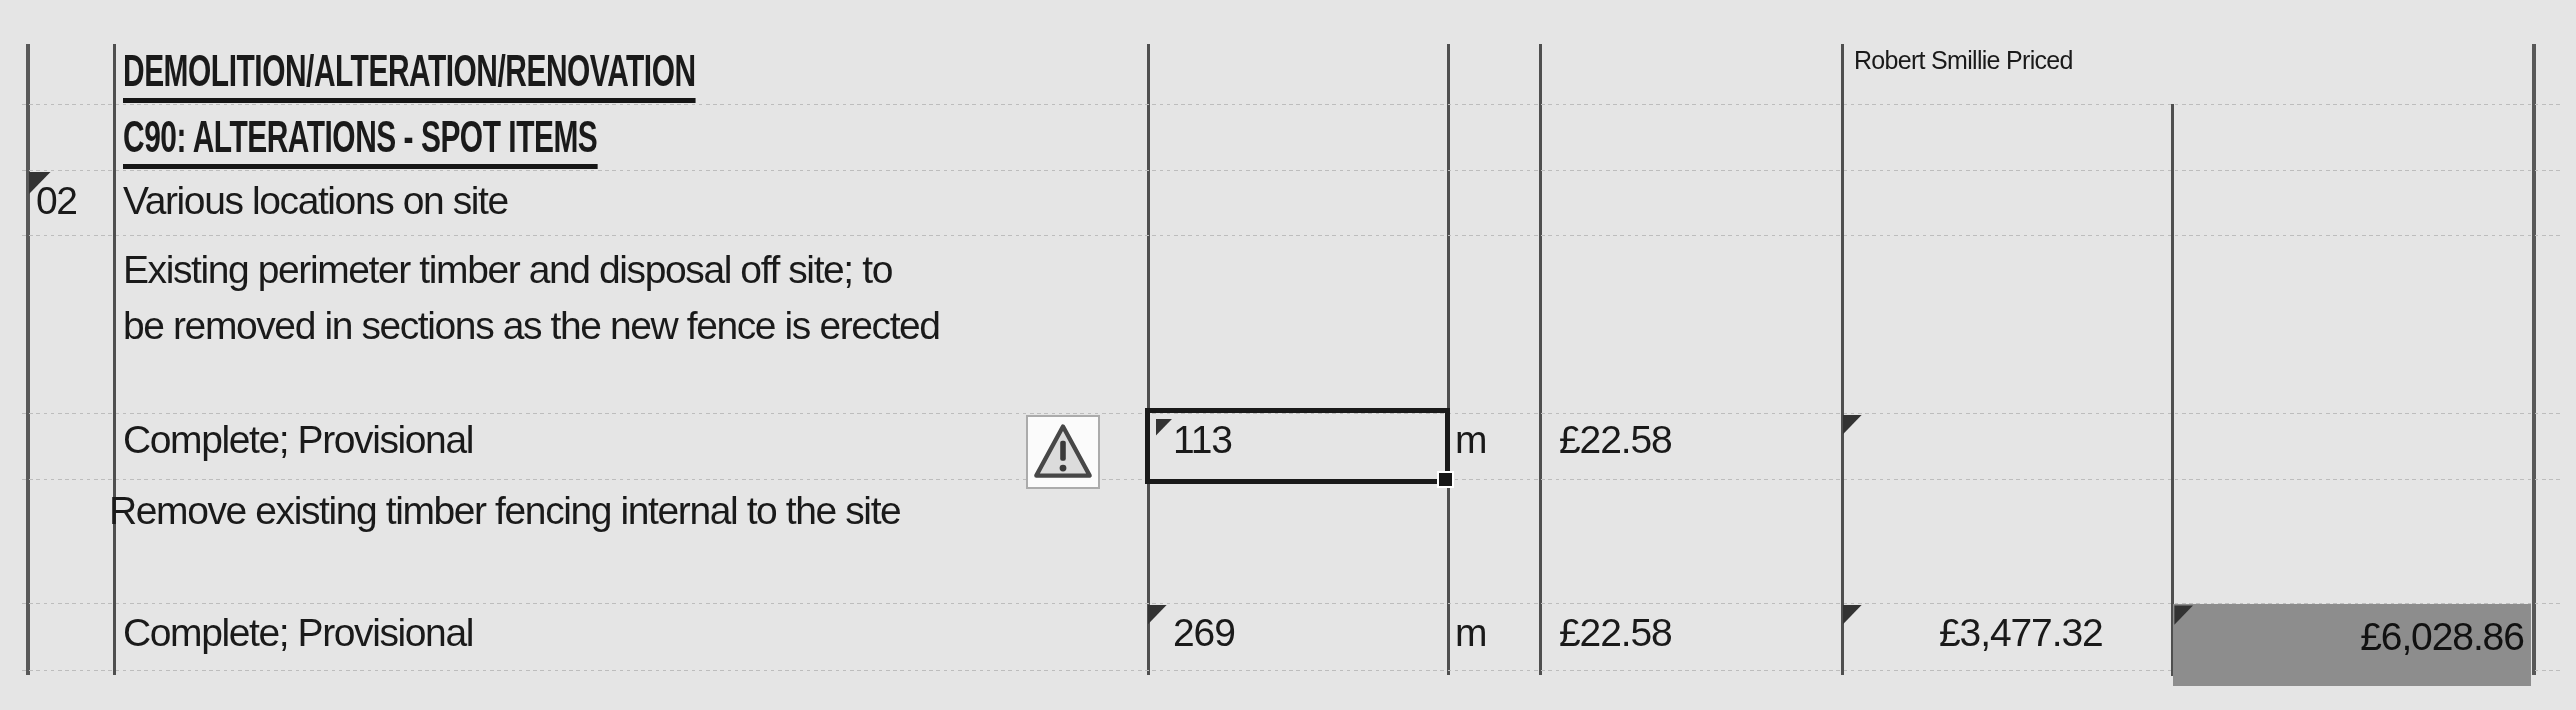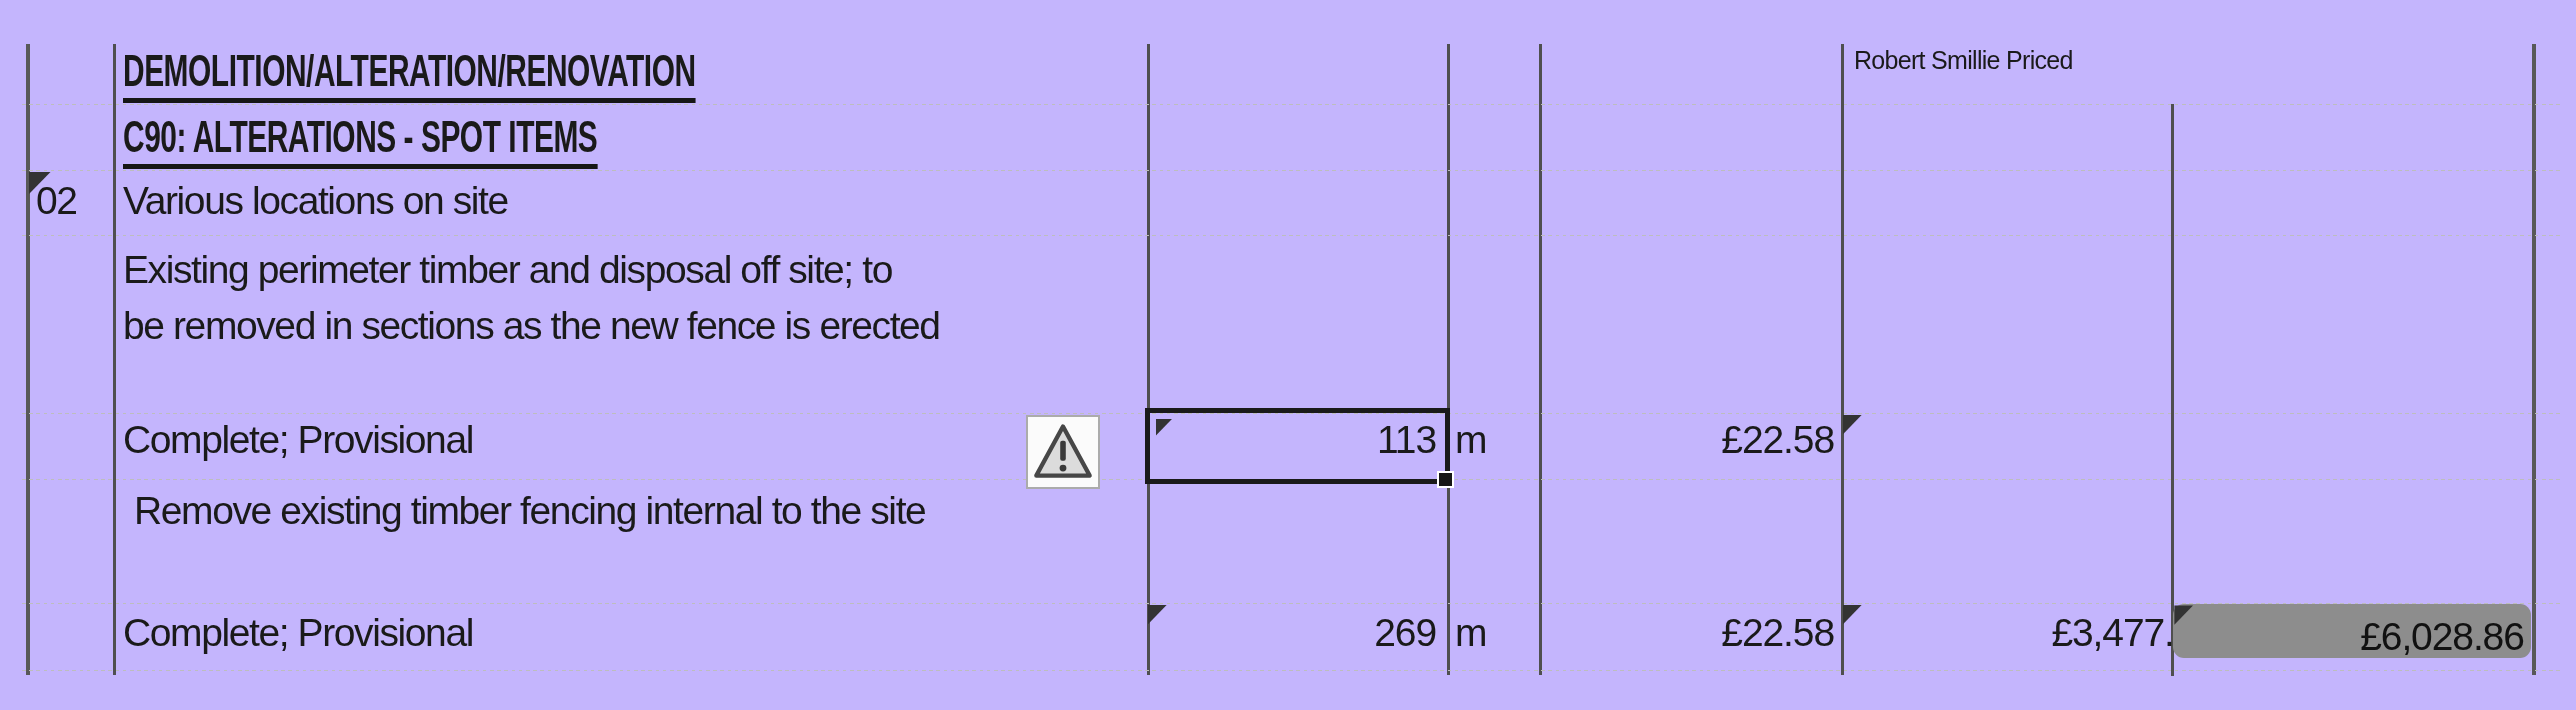--- a/index.html
+++ b/index.html
@@ -1,52 +1,52 @@
 <!DOCTYPE html>
 <html style="font-size:11.4px"><head>
 <meta charset="utf-8">
 <style>
   html,body{margin:0;padding:0;background:#ffffff;}
   .sheet{
     position:relative;
     width:2576px;height:710px;
-    background:#c4b5fd;
+    background:#e5e5e5;
     font-family:"Liberation Sans","DejaVu Sans",sans-serif;
     color:#1a1a1a;
     overflow:hidden;
   }
   
   .vline{position:absolute;top:44px;height:631px;width:2.9px;background:#4f4f4f;}
   .vline.heavy{width:3.6px;background:#585858;}
   .vline.short{top:104px;height:572px;}
   .hline{position:absolute;left:21.5px;width:2541px;height:1.4px;
          background:repeating-linear-gradient(90deg,#bdbdbd 0 3.6px,rgba(0,0,0,0) 3.6px 7.2px);}
   
   .t{position:absolute;font-size:39px;letter-spacing:-1.4px;line-height:1.12;white-space:nowrap;}
   .heading{font-weight:bold;font-size:44px;letter-spacing:-0.7px;
            transform:scaleX(0.68);transform-origin:left top;
            border-bottom:5px solid #161616;padding-bottom:2.9px;}
   .note{font-size:25px;letter-spacing:-0.7px;}
-  .num{text-align:right;letter-spacing:-1.1px;}
+  .num{letter-spacing:-1.1px;}
   .rbox{position:absolute;}
   
   .selection{position:absolute;left:1145px;top:408px;width:305px;height:76px;
              border:5px solid #1a1a1a;box-sizing:border-box;background:transparent;}
   .fill-handle{position:absolute;right:-8.6px;bottom:-8.6px;width:13px;height:13px;
                background:#161616;border:2.1px solid #ffffff;box-sizing:content-box;}
   
   .ind{position:absolute;width:18.6px;height:19.3px;background:#333333;
        clip-path:polygon(0 0,100% 0,0 100%);}
   
   .warnbox{position:absolute;left:1026px;top:415px;width:74px;height:74px;
            border:2.1px solid #ababab;box-sizing:border-box;background:#fbfbfb;
            display:flex;align-items:center;justify-content:center;}
   
-  .graycell{position:absolute;left:2173px;top:604px;width:358px;height:54px;
-            background:#8d8d8d;box-sizing:border-box;border-radius:11px;}
+  .graycell{position:absolute;left:2173px;top:604px;width:358px;height:82px;
+            background:#8d8d8d;box-sizing:border-box;}
   .graycell .val{position:absolute;right:7.2px;top:0;height:66px;line-height:66px;
                  font-size:39px;letter-spacing:-1.1px;color:#111111;}
 </style>
 </head>
 <body>
 
 <div class="sheet">
 
   <div class="vline heavy" style="left:26px"></div>
   <div class="vline" style="left:113px"></div>
@@ -88,21 +88,21 @@
 
   <div class="selection">
     <div class="ind" style="left:5.7px;top:5.7px;width:16.5px;height:17px"></div>
     <div class="fill-handle"></div>
   </div>
   <div class="t num rbox" style="left:1173px;top:418px;width:263px">113</div>
   <div class="t" style="left:1455px;top:418px">m</div>
   <div class="t num rbox" style="left:1559px;top:418px;width:275px">£22.58</div>
   <div class="ind" style="left:1843px;top:415px"></div>
 
-  <div class="t" style="left:134px;top:489px">Remove existing timber fencing internal to the site</div>
+  <div class="t" style="left:109px;top:489px">Remove existing timber fencing internal to the site</div>
 
   <div class="t" style="left:123px;top:611px">Complete; Provisional</div>
   <div class="ind" style="left:1148px;top:605px"></div>
   <div class="t num rbox" style="left:1173px;top:611px;width:263px">269</div>
   <div class="t" style="left:1455px;top:611px">m</div>
   <div class="t num rbox" style="left:1559px;top:611px;width:275px">£22.58</div>
   <div class="ind" style="left:1843px;top:605px"></div>
   <div class="t num rbox" style="left:1939px;top:611px;width:276px">£3,477.32</div>
 
   <div class="graycell">

